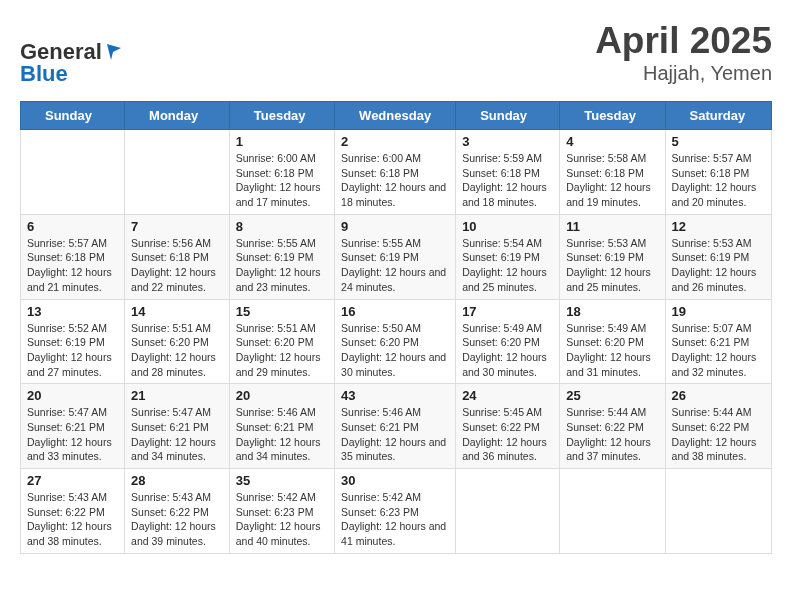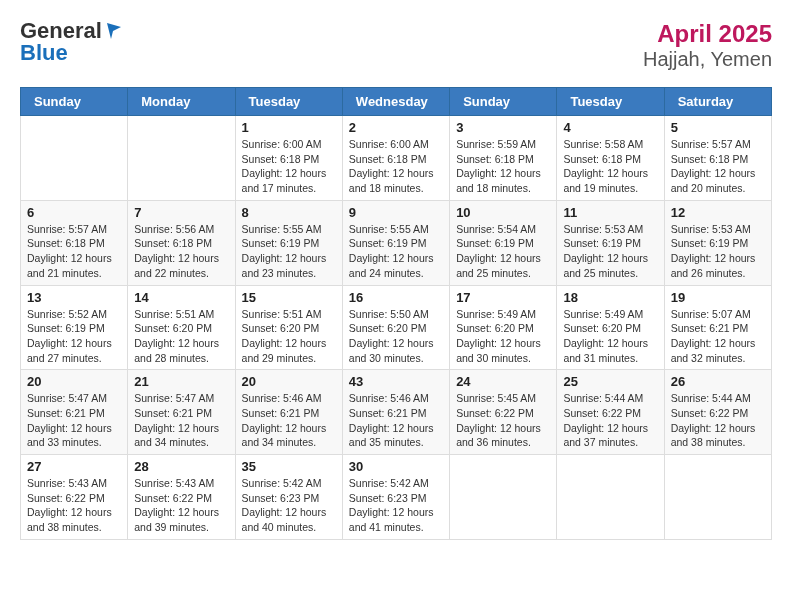--- a/index.html
+++ b/index.html
@@ -6,21 +6,21 @@
     body {
       font-family: Arial, sans-serif;
       background: #fff;
       width: 792px;
       min-height: 612px;
       padding: 20px;
     }
     .header {
       display: flex;
       justify-content: space-between;
-      align-items: flex-start;
+      align-items: flex-end;
       margin-bottom: 16px;
     }
     .logo {
       display: flex;
       flex-direction: column;
       align-items: flex-start;
     }
     .logo-general {
       font-size: 22px;
       font-weight: bold;
@@ -30,38 +30,38 @@
     .logo-blue {
       font-size: 22px;
       font-weight: bold;
       color: #1a6fba;
       line-height: 1;
     }
     .title-block {
       text-align: right;
     }
     .title-month {
-      font-size: 24px;
-      font-weight: bold;
-      color: #be185d;
+      font-size: 37px;
+      font-weight: bold;
+      color: #404040;
     }
     .title-location {
       font-size: 20px;
       color: #555;
     }
     .calendar {
       width: 100%;
       border-collapse: collapse;
       font-size: 11px;
     }
     .calendar th {
       background-color: #3a7abf;
       color: #fff;
       text-align: left;
-      padding: 6px 13px;
+      padding: 6px 24px;
       font-size: 13px;
       font-weight: bold;
       border: 1px solid #2c6aa0;
     }
     .calendar td {
       border: 1px solid #ddd;
       vertical-align: top;
       padding: 4px 6px;
       width: 107px;
       min-height: 80px;

